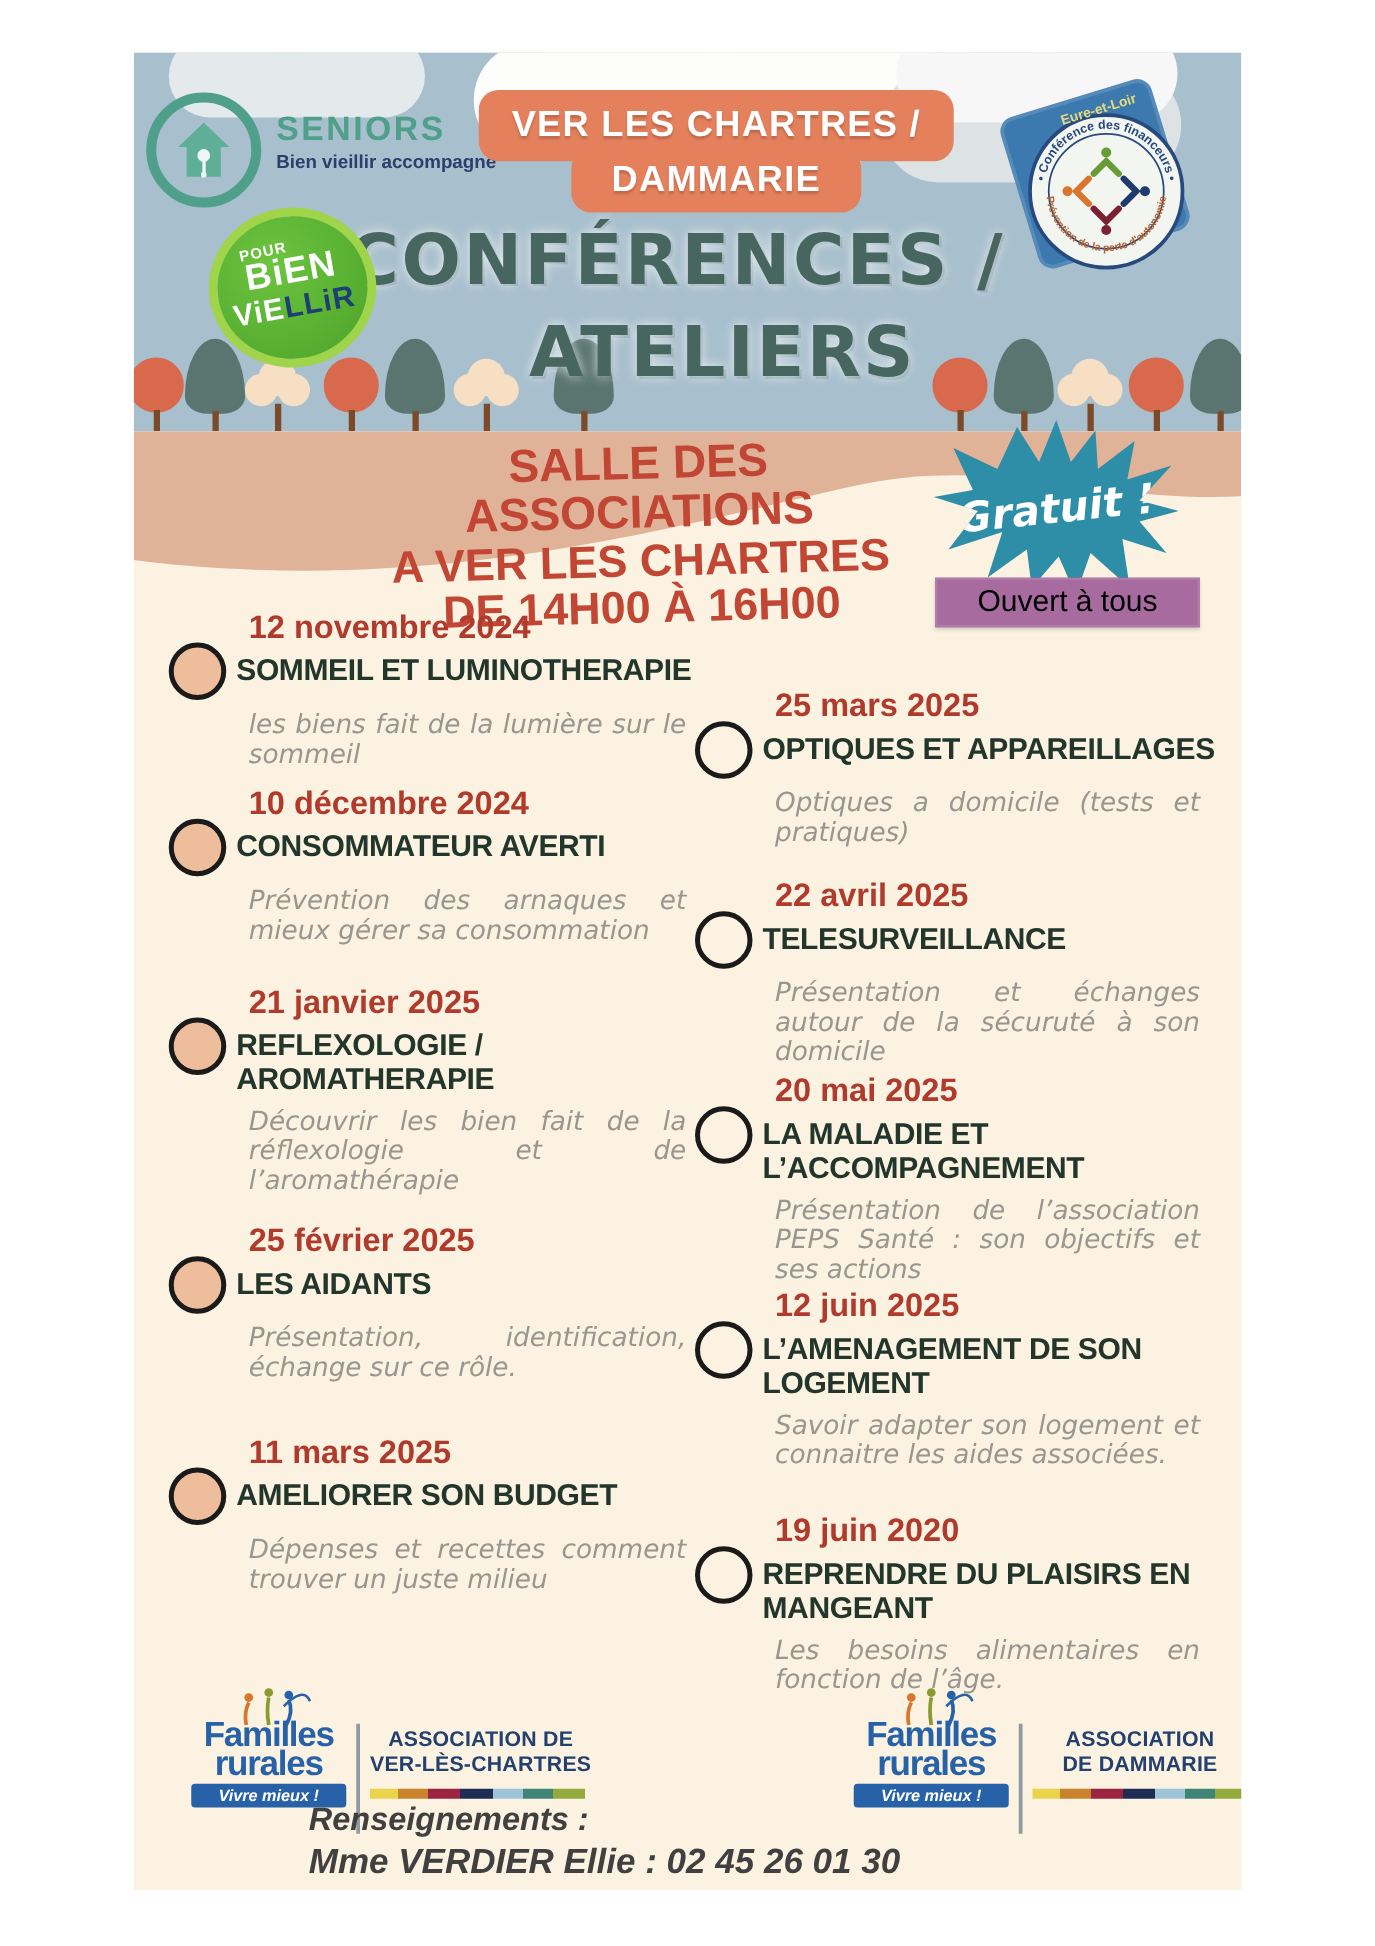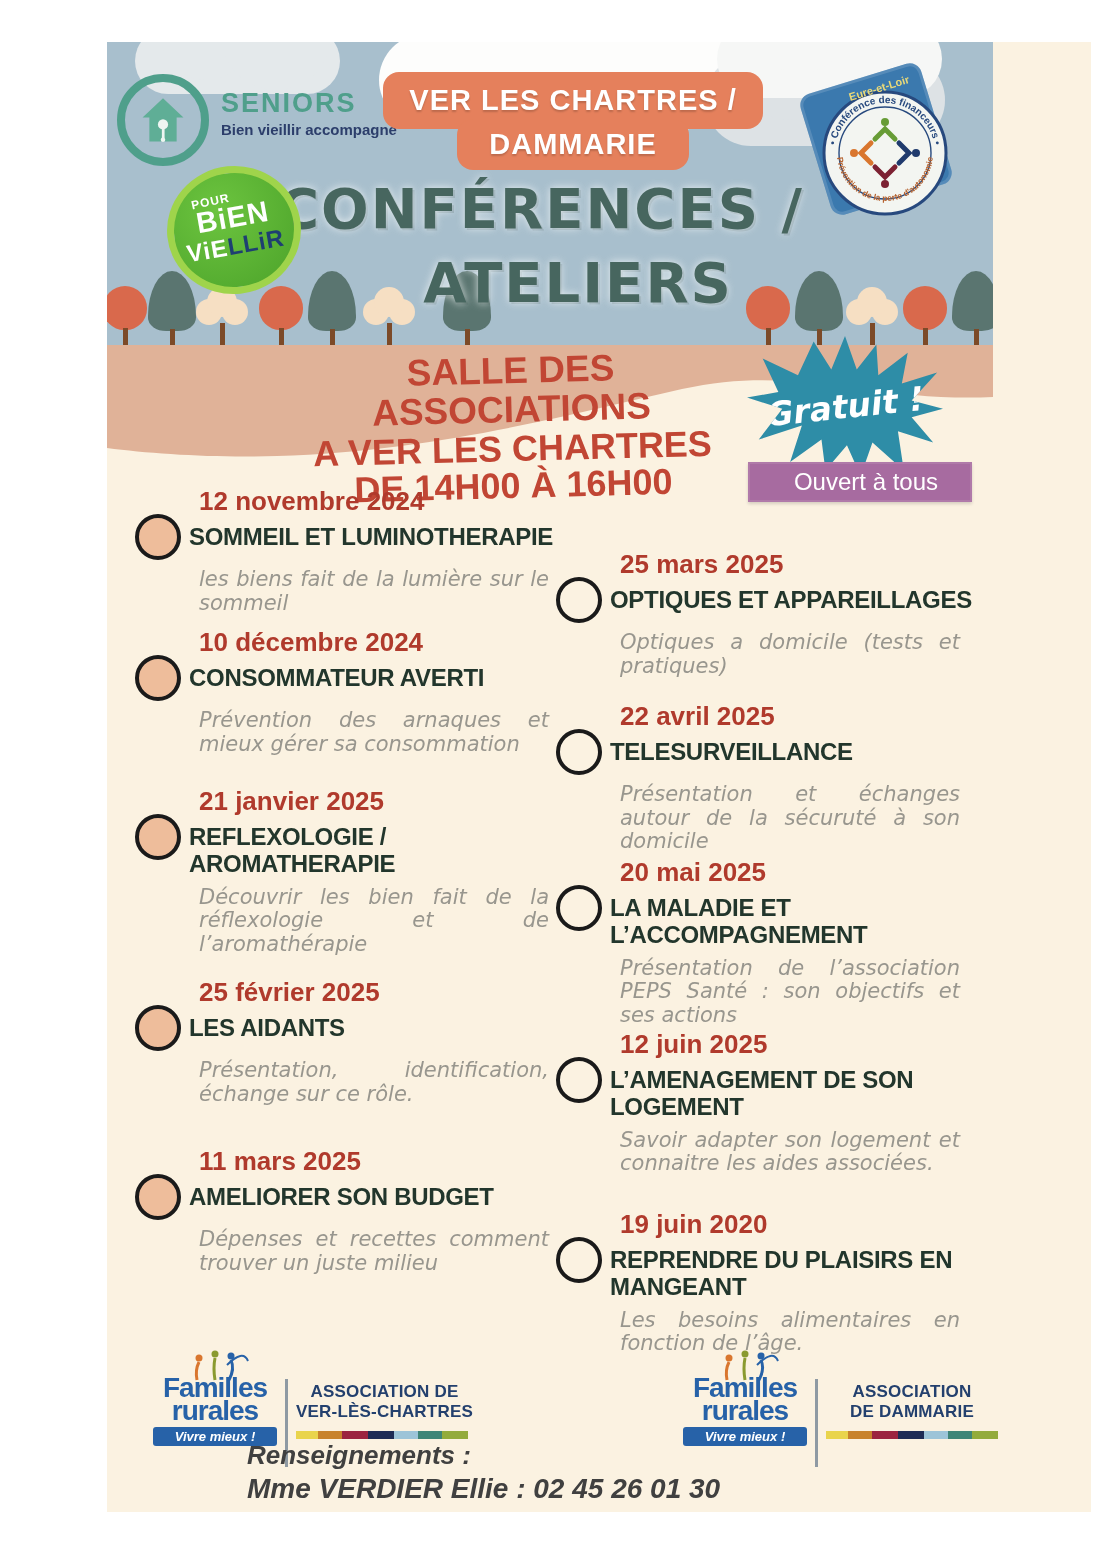--- a/index.html
+++ b/index.html
@@ -1,18 +1,18 @@
 <!DOCTYPE html>
 <html style="--header-blue: #a8bfcd; --cream: #fbf2e1; --tan: #e0b298; --accent-orange: #e5805c; --title-teal: #47665f; --venue-red: #c14634; --date-red: #b03a2c; --event-dark: #22362c; --desc-gray: #98968e; --bullet-peach: #eebd9b; --star-teal: #2e8da7; --open-purple: #a76ba0; --seniors-teal: #4f9f8b; --navy: #2c3e6b; --badge-green: #4ca32a; --badge-blue: #3b79ae; --fr-blue: #2762a8; --assoc-navy: #23406e;"><head>
 <meta charset="utf-8">
 <style>
   html,body{margin:0;padding:0;}
   body{width:1100px;height:1557px;background:#ffffff;position:relative;overflow:hidden;
        font-family:"Liberation Sans",sans-serif;}
-  .poster{position:absolute;left:107px;top:42px;width:984px;height:1470px;
+  .poster{position:absolute;left:107px;top:42px;width:886px;height:1470px;
           background:var(--cream,#fbf2e1);overflow:hidden;}
 
   
   .header{position:absolute;left:0;top:0;width:886px;height:303px;
           background:var(--header-blue,#a8bfcd);overflow:hidden;z-index:1;}
   .cloud{position:absolute;border-radius:70px;}
   .cloud::before,.cloud::after{content:"";position:absolute;background:inherit;border-radius:50%;}
   .cloud.c2{left:28px;top:-14px;width:205px;height:66px;background:#e4e9eb;}
   .cloud.c2::before{width:90px;height:90px;left:26px;top:-38px;}
   .cloud.c2::after{width:110px;height:110px;left:86px;top:-48px;}
@@ -88,23 +88,23 @@
   .venue .v3{font-size:36px;}
 
   .star{position:absolute;left:640px;top:294px;width:196px;height:140px;z-index:3;
         background:var(--star-teal,#2e8da7);display:flex;align-items:center;justify-content:center;
         clip-path:polygon(50% 0%,56% 24%,66% 6%,67% 28%,82% 12%,79% 34%,97% 26%,84% 46%,100% 52%,
           84% 58%,95% 76%,77% 68%,80% 96%,64% 76%,58% 100%,51% 78%,40% 96%,38% 74%,22% 90%,28% 64%,
           6% 74%,18% 52%,0% 44%,16% 40%,8% 16%,26% 28%,34% 4%,43% 24%);}
   .star span{color:#fff;font-size:33px;font-weight:bold;font-style:italic;transform:rotate(-6deg);
              font-family:"DejaVu Sans",sans-serif;}
   .open-badge{position:absolute;left:641px;top:420px;width:212px;height:40px;z-index:3;
-              background:var(--open-purple,#a76ba0);color:#ffffff;font-size:24px;
+              background:var(--open-purple,#a76ba0);color:#000000;font-size:24px;
               display:flex;align-items:center;justify-content:center;
-              box-shadow:inset 0 0 0 2px rgba(255,255,255,.10),0 2px 3px rgba(0,0,0,.15);padding-left:12px;}
+              box-shadow:inset 0 0 0 2px rgba(255,255,255,.10),0 2px 3px rgba(0,0,0,.15);}
 
   
   .event{position:absolute;z-index:3;}
   .event.left{left:28px;width:455px;}
   .event.right{left:449px;width:430px;}
   .event-date{margin-left:64px;font-size:26px;font-weight:bold;color:var(--date-red,#b03a2c);
               margin-bottom:5px;}
   .event-row{display:flex;align-items:flex-start;gap:8px;}
   .bullet{width:46px;height:46px;border-radius:50%;border:4px solid #1a1a1a;box-sizing:border-box;
           flex:none;margin-top:-8px;background:var(--cream,#fbf2e1);}

